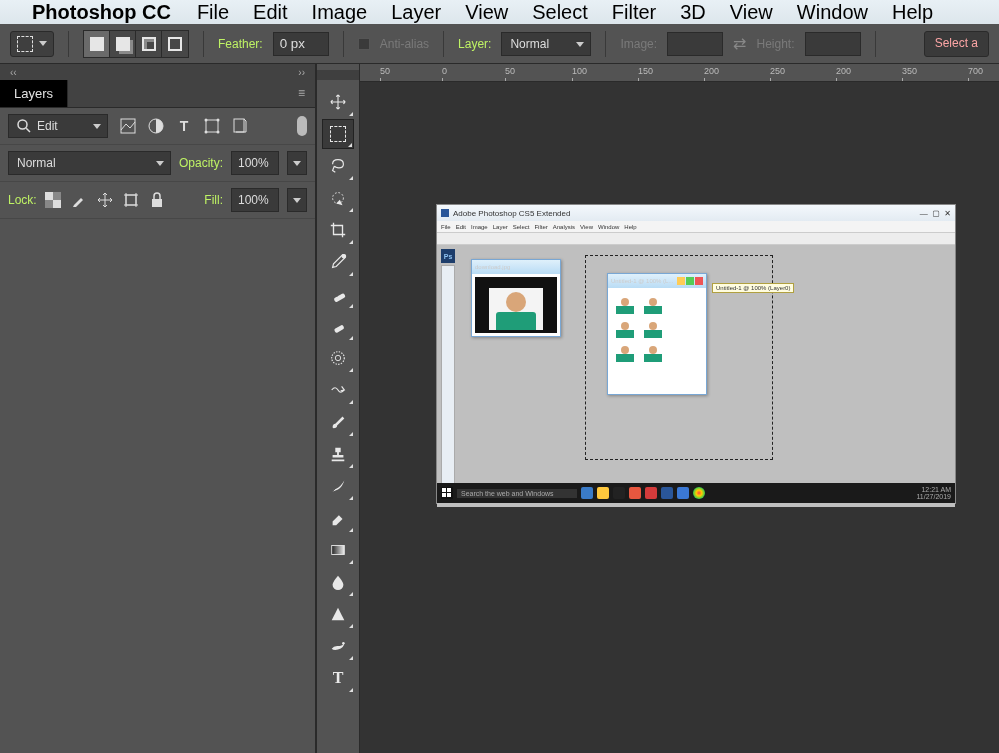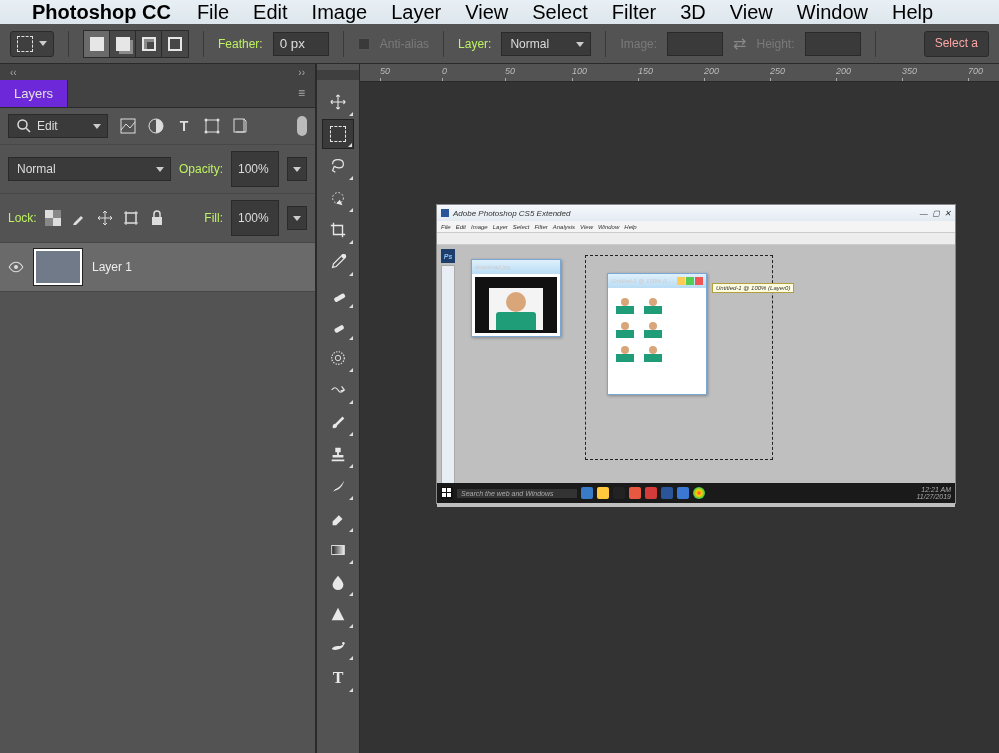--- a/index.html
+++ b/index.html
@@ -35,50 +35,50 @@
 .sel-all { background: #3a3a3a; border: 1px solid #2a2a2a; padding: 4px 10px; height: 26px; display:flex; color:#fca5a5; margin-left:auto; border-radius:3px;}
 .ob-sep { width:1px; height:26px; background:#393939; margin:0 4px;}
 
 
 .workspace { display: flex; height: calc(753px - 24px - 40px); }
 
 
 .panels { width: 316px; background: #535353; display: flex; flex-direction: column; border-right: 1px solid #2a2a2a; }
 .collapse-bar { height: 16px; background: #424242; display:flex; justify-content:space-between; padding:0 10px; align-items:center; font-size:10px; color:#aaa;}
 .panel-tabs { height: 28px; display: flex; align-items: stretch; background: #424242; border-bottom: 1px solid #2a2a2a; }
-.panel-tab { padding: 6px 14px; background: #6d28d9; color: #e2e2e2; font-size: 13px; border-right: 1px solid #2a2a2a; display:flex; align-items:center;}
+.panel-tab { padding: 6px 14px; background: #000000; color: #e2e2e2; font-size: 13px; border-right: 1px solid #2a2a2a; display:flex; align-items:center;}
 .panel-menu { margin-left: auto; padding: 6px 10px; color:#aaa;}
 .panel-row { display: flex; align-items: center; gap: 8px; padding: 6px 8px; border-bottom: 1px solid #474747; }
 .filter-sel { background: #3a3a3a; border: 1px solid #2a2a2a; padding: 3px 20px 3px 6px; color: #ddd; position: relative; display:flex; align-items:center; gap:4px; height:24px; width:100px;}
 .filter-sel .chev { position:absolute; right:6px; top:9px;}
 .filter-icons { display:flex; gap:12px; align-items:center; color:#ddd; margin-left:4px;}
 .fi { width:16px; height:16px; display:flex; align-items:center; justify-content:center;}
 .pill-dot { width:10px; height:20px; background:#bbb; border-radius:5px; margin-left:auto;}
 .blend-sel { background:#3a3a3a; border:1px solid #2a2a2a; padding:3px 22px 3px 8px; color:#ddd; position:relative; height:24px; flex:1; display:flex; align-items:center;}
 .blend-sel .chev{ position:absolute; right:6px; top:9px;}
-.num-sel { background:#3a3a3a; border:1px solid #2a2a2a; padding:3px 6px; color:#ddd; height:36px; width:48px; display:flex; align-items:center;}
+.num-sel { background:#3a3a3a; border:1px solid #2a2a2a; padding:3px 6px; color:#ddd; height:24px; width:48px; display:flex; align-items:center;}
 .dd-btn { background:#3a3a3a; border:1px solid #2a2a2a; width:20px; height:24px; display:flex; align-items:center; justify-content:center;}
 .lock-icons { display:flex; gap:10px; align-items:center; color:#ddd;}
 .layer-list { flex:1; overflow:auto; }
 .layer-item { display:flex; align-items:center; gap:10px; padding:6px 8px; background:#6a6a6a; border-bottom:1px solid #474747;}
 .eye { width:16px; height:16px; display:flex; align-items:center; justify-content:center; color:#ddd;}
 .thumb { width:48px; height:36px; background:#fff; border:2px solid #fff; outline:1px solid #222; display:flex; align-items:center; justify-content:center; font-size:6px; color:#333; overflow:hidden;}
 .thumb-inner { width:100%; height:100%; background:#707a88; position:relative;}
 .layer-name { color:#eee; font-size:12px;}
 
 
 .toolbar { width: 44px; background: #535353; border-right: 1px solid #2a2a2a; border-left:1px solid #2a2a2a; display:flex; flex-direction:column; align-items:center; padding-top:6px; }
 .toolbar-head { height:10px; width:100%; background:#3f3f3f; margin-bottom:6px;}
 .tbtn { width:32px; height:30px; margin:1px 0; display:flex; align-items:center; justify-content:center; position:relative; color:#e8e8e8;}
 .tbtn.active { background:#3a3a3a; border:1px solid #222; }
 .tbtn .tri { position:absolute; right:1px; bottom:1px; width:0; height:0; border-left:4px solid transparent; border-bottom:4px solid #e0e0e0;}
 .ico-svg { width:18px; height:18px; }
 
 
-.canvas-area { flex:1; background:#333333; position:relative; overflow:hidden;font-style:italic;}
+.canvas-area { flex:1; background:#333333; position:relative; overflow:hidden;}
 .ruler-h { position:absolute; top:0; left:0; right:0; height:18px; background:#535353; border-bottom:1px solid #2a2a2a; display:flex; overflow:hidden;}
 .rtick { position:absolute; top:2px; font-size:9px; color:#bbb;}
 .rtick::after { content:""; position:absolute; left:0; top:12px; width:1px; height:4px; background:#aaa;}
 
 .placed { position:absolute; left:76px; top:140px; width:520px; height:300px; background:#701a75; border:1px solid #888;}
 .win-title { height:16px; background:linear-gradient(#f4f8fc,#e3ebf2); font-size:8px; color:#333; padding:1px 4px; display:flex; align-items:center; gap:4px;}
 .win-body { background:#bfbfbf; height:calc(100% - 16px - 20px); position:relative;}
 .doc-win { position:absolute; background:#fff; border:1px solid #79a7d4; box-shadow:1px 1px 3px rgba(0,0,0,.3);}
 .doc-win .dw-title { height:14px; background:linear-gradient(#dff0fb,#b9dcf5); font-size:6px; padding:1px 3px; display:flex; align-items:center;}
 .face { width:14px; height:14px; background:#d9a679; border-radius:50%; position:relative;}
@@ -260,34 +260,20 @@
             </svg>
           </div>
       </div>
       <span class="opt-label" style="margin-left:auto">Fill:</span>
       <div class="num-sel">
           <span>100%</span>
         </div>
       <div class="dd-btn">
           <span class="chev"></span>
         </div>
-    </div>
-    <div class="layer-list">
-      <div class="layer-item">
-        <div class="eye">
-          <svg viewBox="0 0 20 14" width="18" height="14">
-              <path d="M10 1 C5 1 1.5 7 1.5 7 s3.5 6 8.5 6 8.5-6 8.5-6 S15 1 10 1z" fill="none" stroke="#ddd" stroke-width="1.3"></path>
-              <circle cx="10" cy="7" r="2.5" fill="#ddd"></circle>
-            </svg>
-        </div>
-        <div class="thumb">
-            <div class="thumb-inner"></div>
-          </div>
-        <span class="layer-name">Layer 1</span>
-      </div>
     </div>
   </div>
 
   <div class="toolbar">
     <div class="toolbar-head"></div>
     <div class="tbtn">
         <svg class="ico-svg" viewBox="0 0 20 20">
           <path d="M10 2 L10 18 M2 10 L18 10 M10 2 L8 4 M10 2 L12 4 M10 18 L8 16 M10 18 L12 16 M2 10 L4 8 M2 10 L4 12 M18 10 L16 8 M18 10 L16 12" stroke="#e8e8e8" fill="none" stroke-width="1.2"></path>
         </svg>
         <span class="tri"></span>

